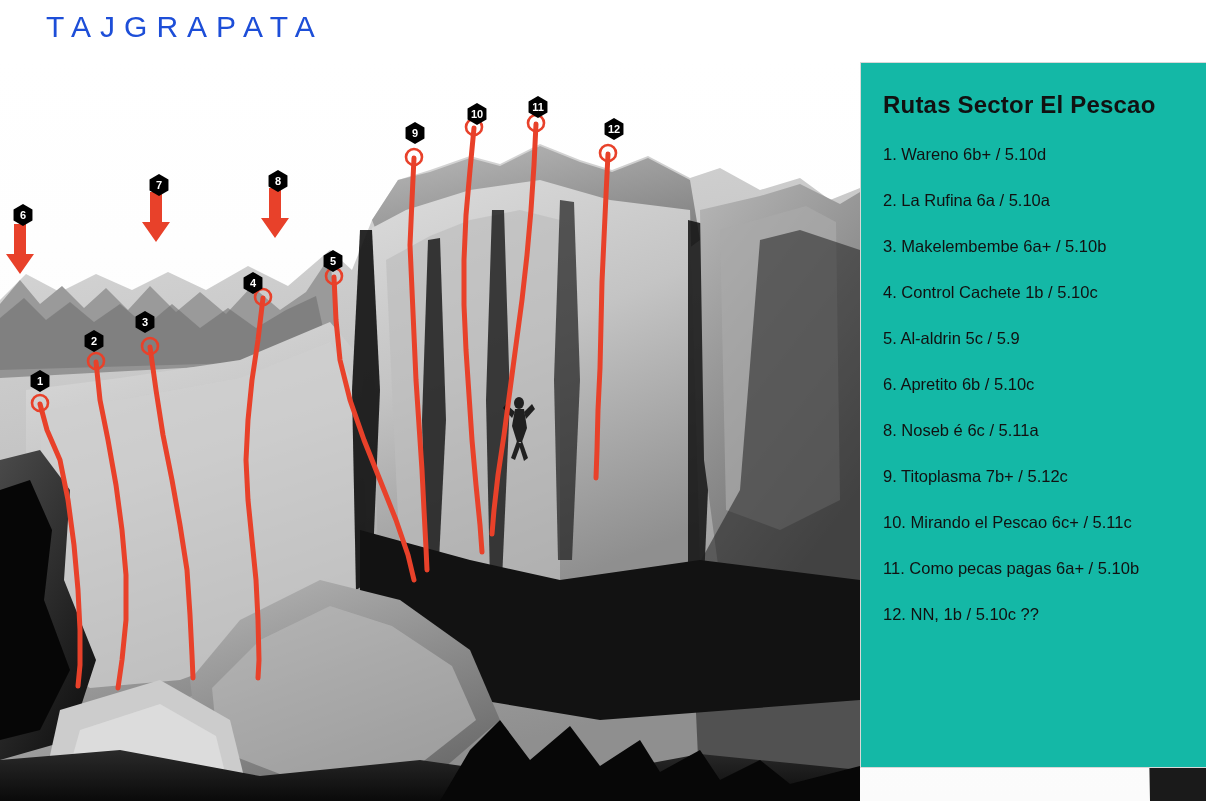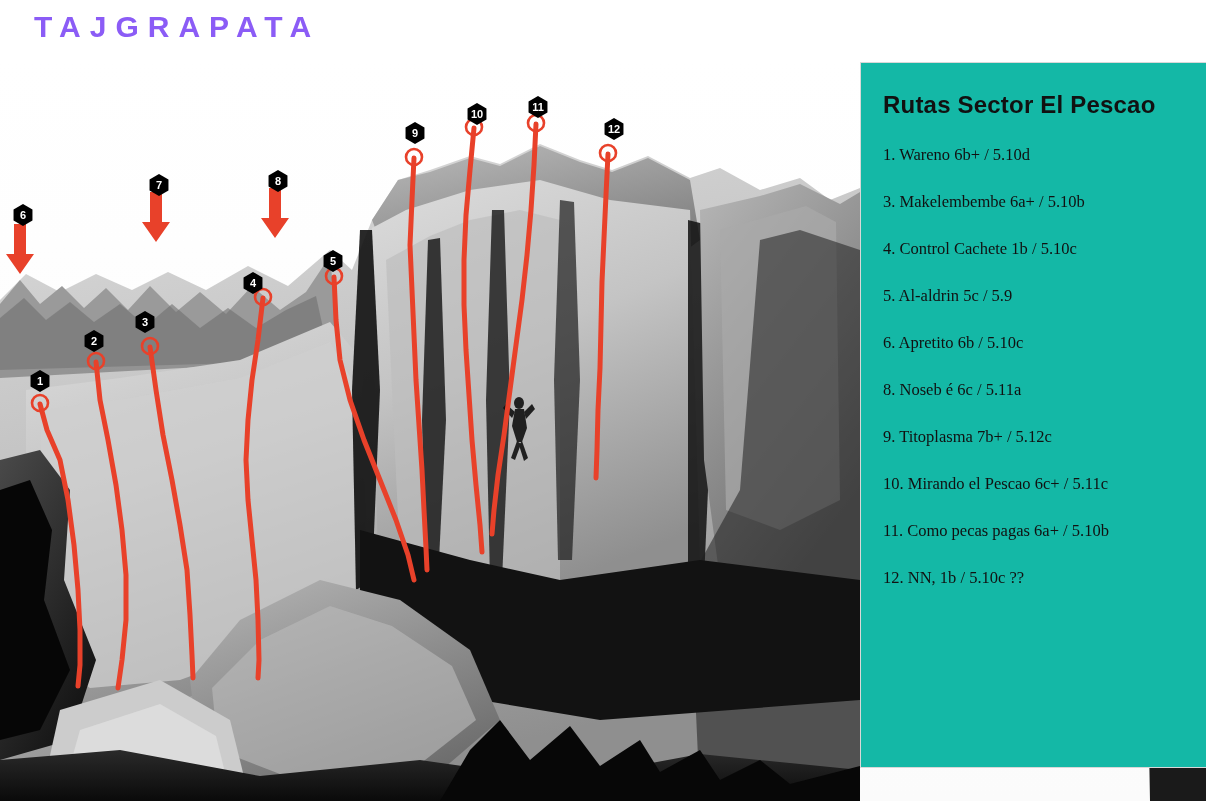--- a/index.html
+++ b/index.html
@@ -12,26 +12,26 @@
     width: 1206px;
     height: 801px;
     overflow: hidden;
     background: #ffffff;
     font-family: "Liberation Sans", sans-serif;
   }
 
   
   #title {
     position: absolute;
-    left: 34px;
+    left: 46px;
     top: 10px;
     font-size: 30px;
     letter-spacing: 9px;
-    font-weight: 700;
-    color: #8b5cf6;
+    font-weight: 400;
+    color: #1d4ed8;
     z-index: 40;
     font-family: "Liberation Sans", sans-serif;
   }
 
   
   #photo {
     position: absolute;
     left: 0;
     top: 60px;
     width: 1206px;
@@ -94,21 +94,21 @@
   #legend ul {
     margin: 0;
     padding: 0;
     list-style: none;
   }
   #legend li {
     font-size: 16.5px;
     color: #111111;
     margin-bottom: 27px;
     white-space: nowrap;
-    font-family: Liberation Serif, serif;
+    font-family: Liberation Sans, sans-serif;
   }
 </style>
 </head>
 <body>
 
 <div id="page">
 
   <div id="title">TAJGRAPATA</div>
 
   <div id="photo">
@@ -232,20 +232,21 @@
   <div class="badge" style="left:267px; top:170px;">8</div>
   <div class="badge" style="left:404px; top:122px;">9</div>
   <div class="badge" style="left:466px; top:103px;">10</div>
   <div class="badge" style="left:527px; top:96px;">11</div>
   <div class="badge" style="left:603px; top:118px;">12</div>
 
   <div id="legend">
     <h2>Rutas Sector El Pescao</h2>
     <ul>
       <li>1. Wareno 6b+ / 5.10d</li>
+      <li>2. La Rufina 6a / 5.10a</li>
       <li>3. Makelembembe 6a+ / 5.10b</li>
       <li>4. Control Cachete 1b / 5.10c</li>
       <li>5. Al-aldrin 5c / 5.9</li>
       <li>6. Apretito 6b / 5.10c</li>
       <li>8. Noseb é  6c / 5.11a</li>
       <li>9. Titoplasma 7b+ / 5.12c</li>
       <li>10. Mirando el Pescao 6c+ / 5.11c</li>
       <li>11. Como pecas pagas 6a+ / 5.10b</li>
       <li>12. NN, 1b / 5.10c ??</li>
     </ul>

